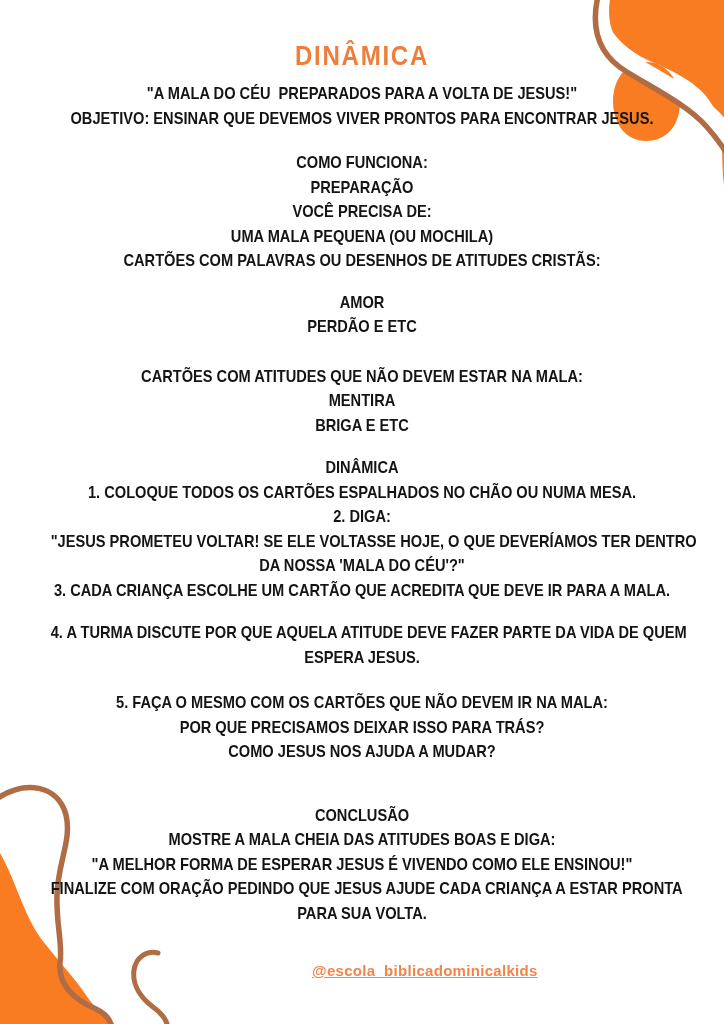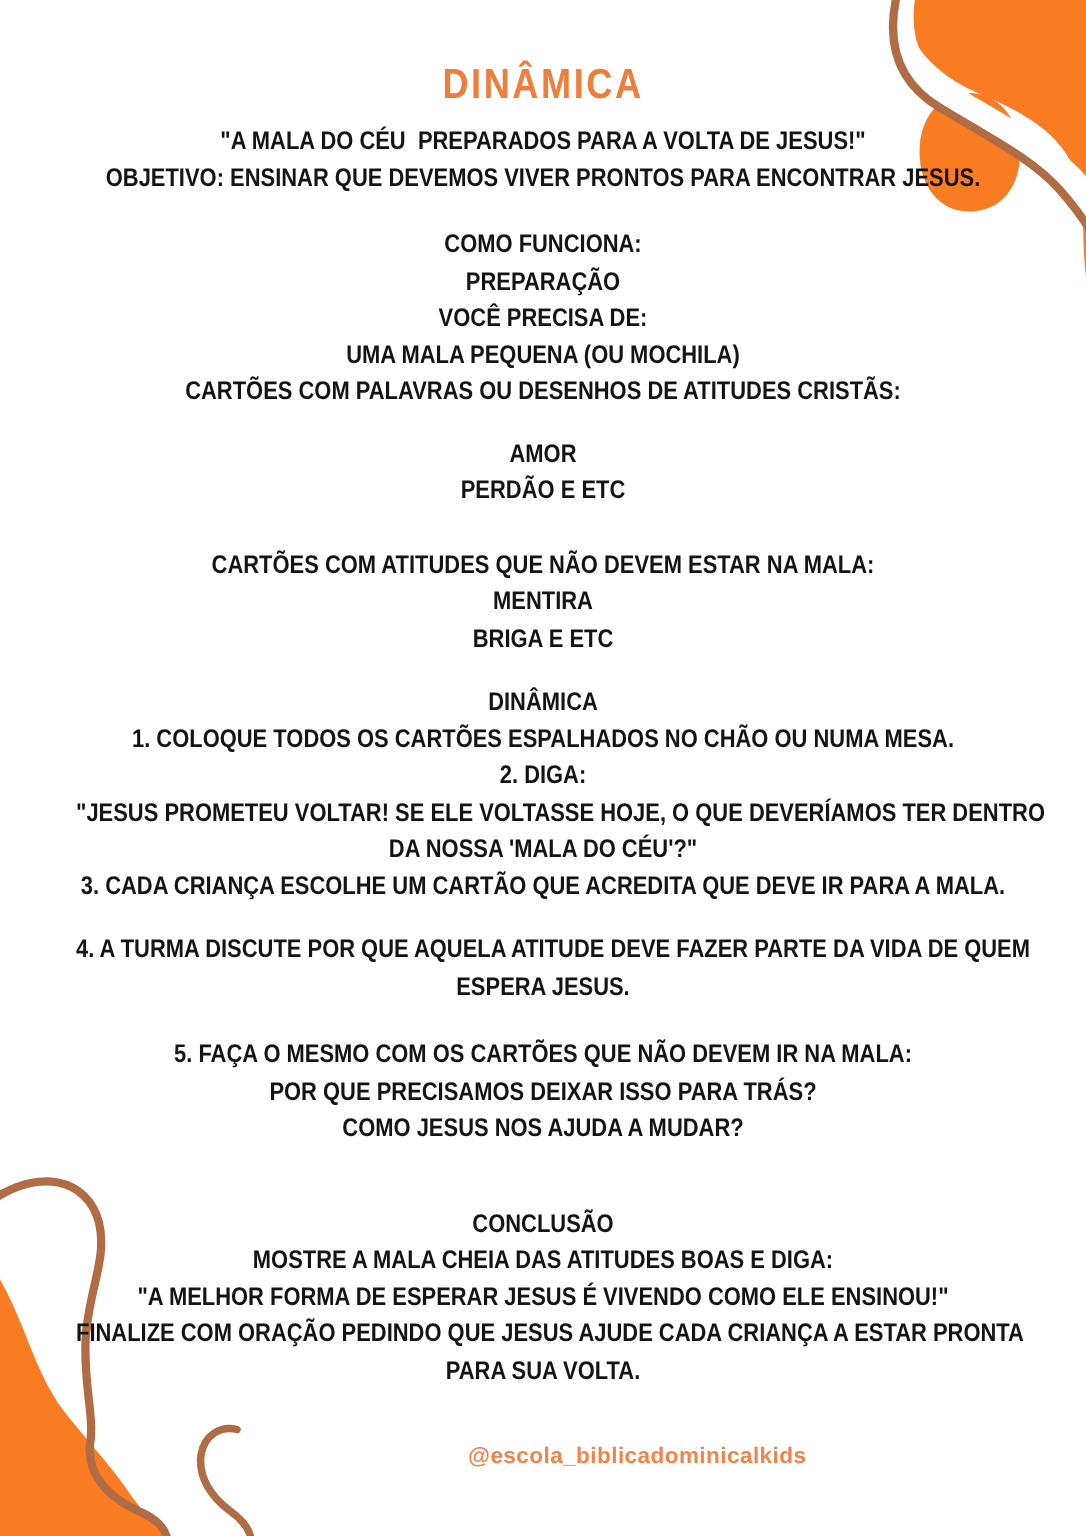--- a/index.html
+++ b/index.html
@@ -53,20 +53,21 @@
   .sec-concl    { margin-top: 39px; }
 
   .footer-handle {
     position: absolute;
     left: 312px; top: 962px;
     font-weight: 700;
     font-size: 15px;
     letter-spacing: 0.3px;
     color: #F28449;
     white-space: pre;
+    text-decoration: underline;
   }
 </style>
 </head>
 <body>
 
 <div class="page">
 
   <svg class="deco" viewBox="0 0 724 1024" xmlns="http://www.w3.org/2000/svg" aria-hidden="true">
 
     <path fill="#F97B22" d="M 598,0

